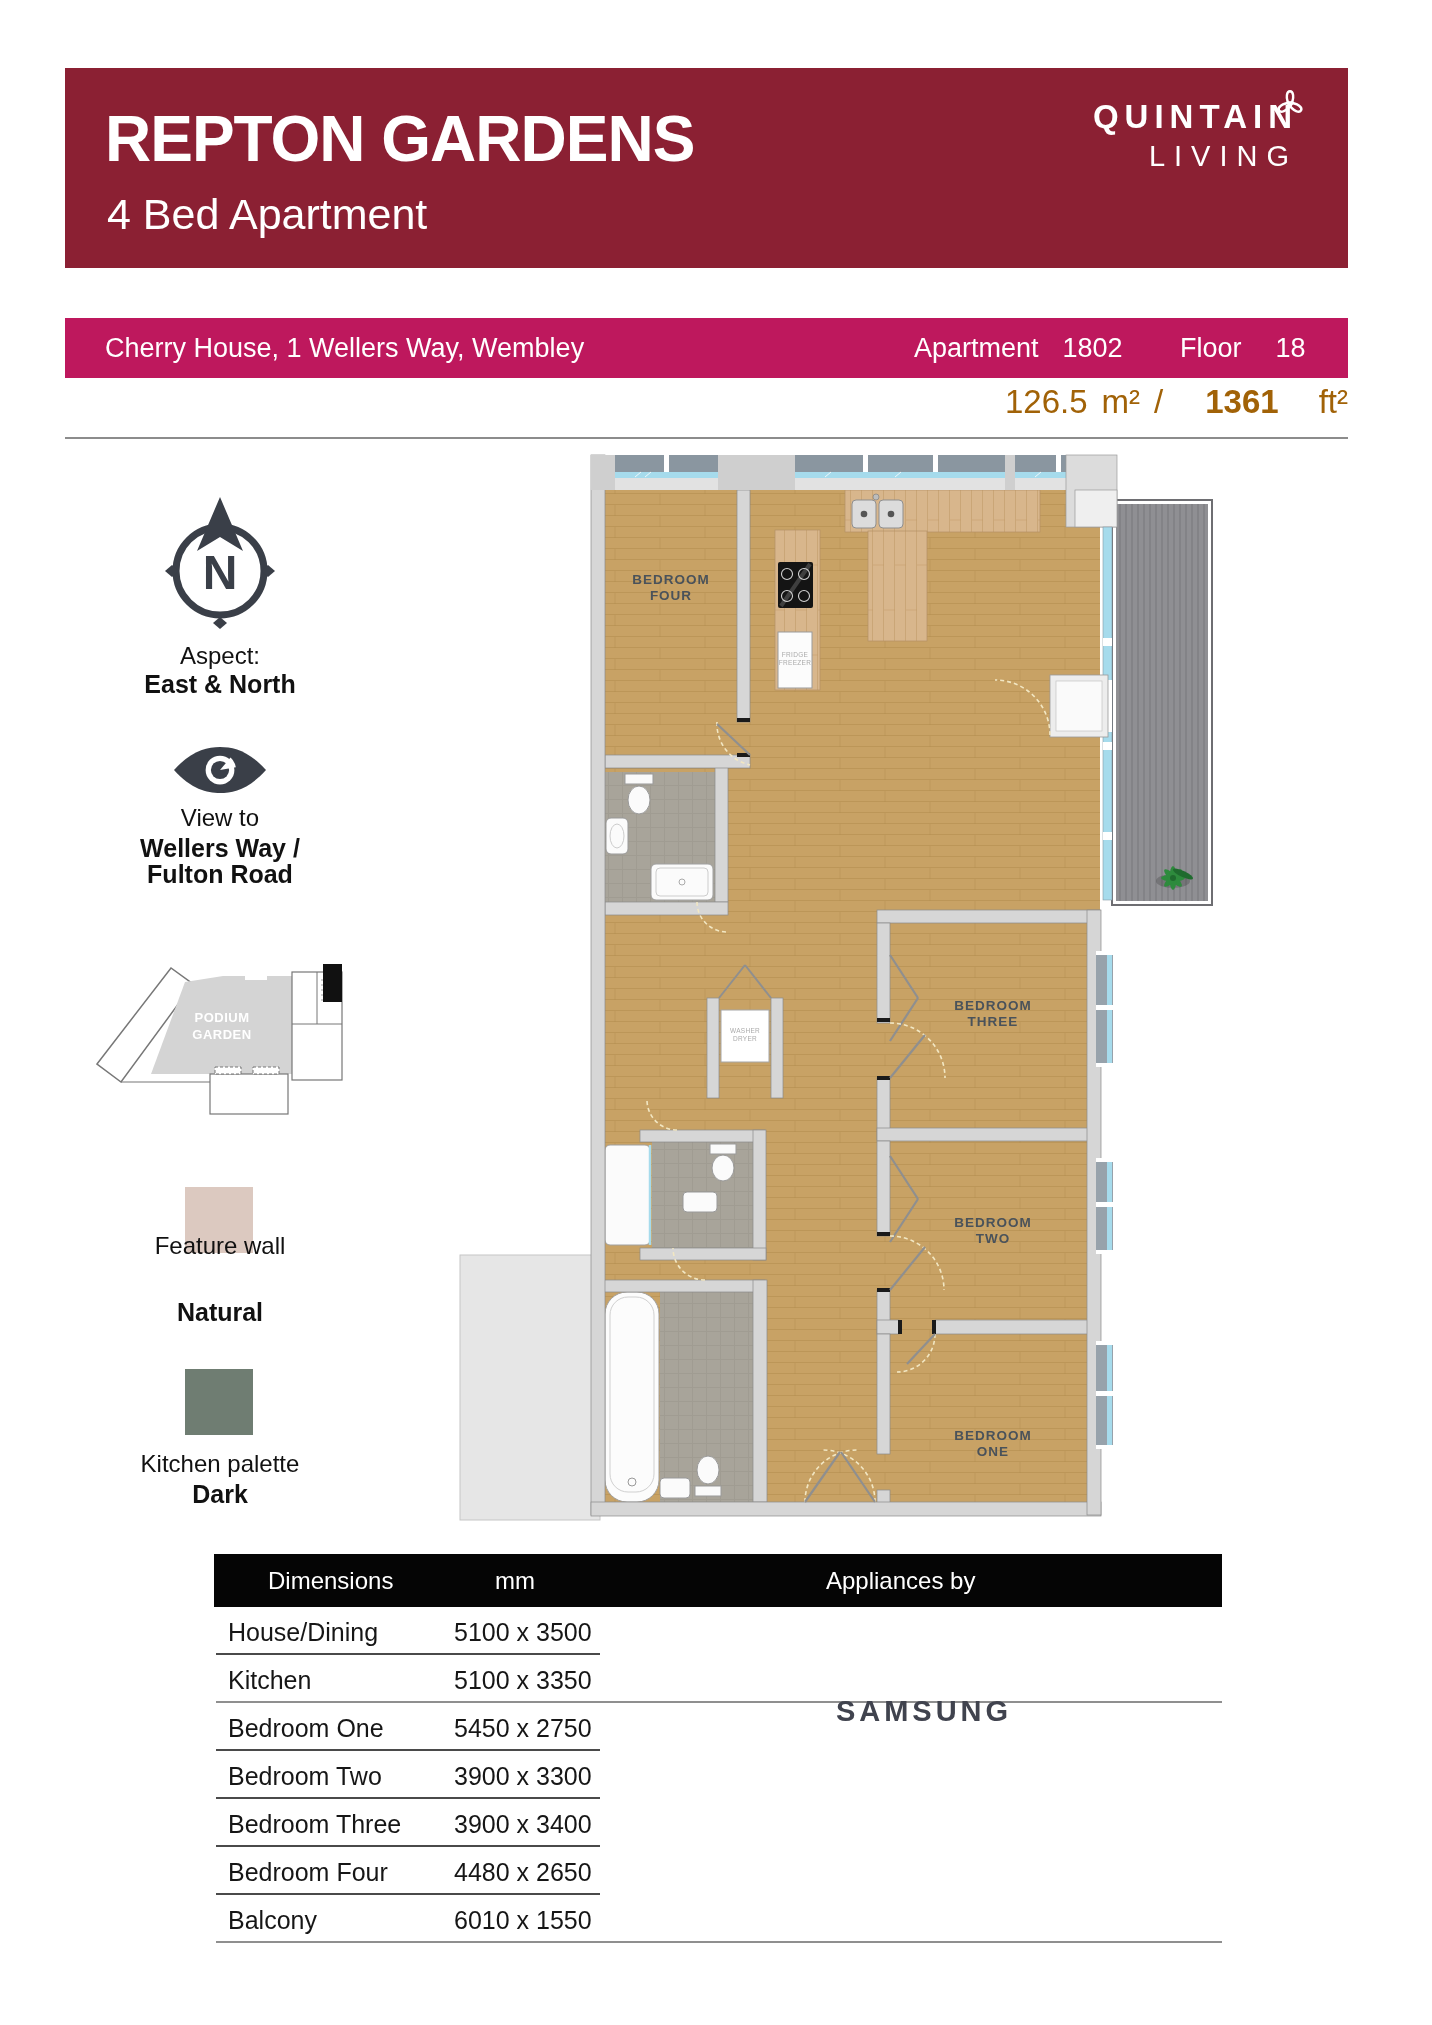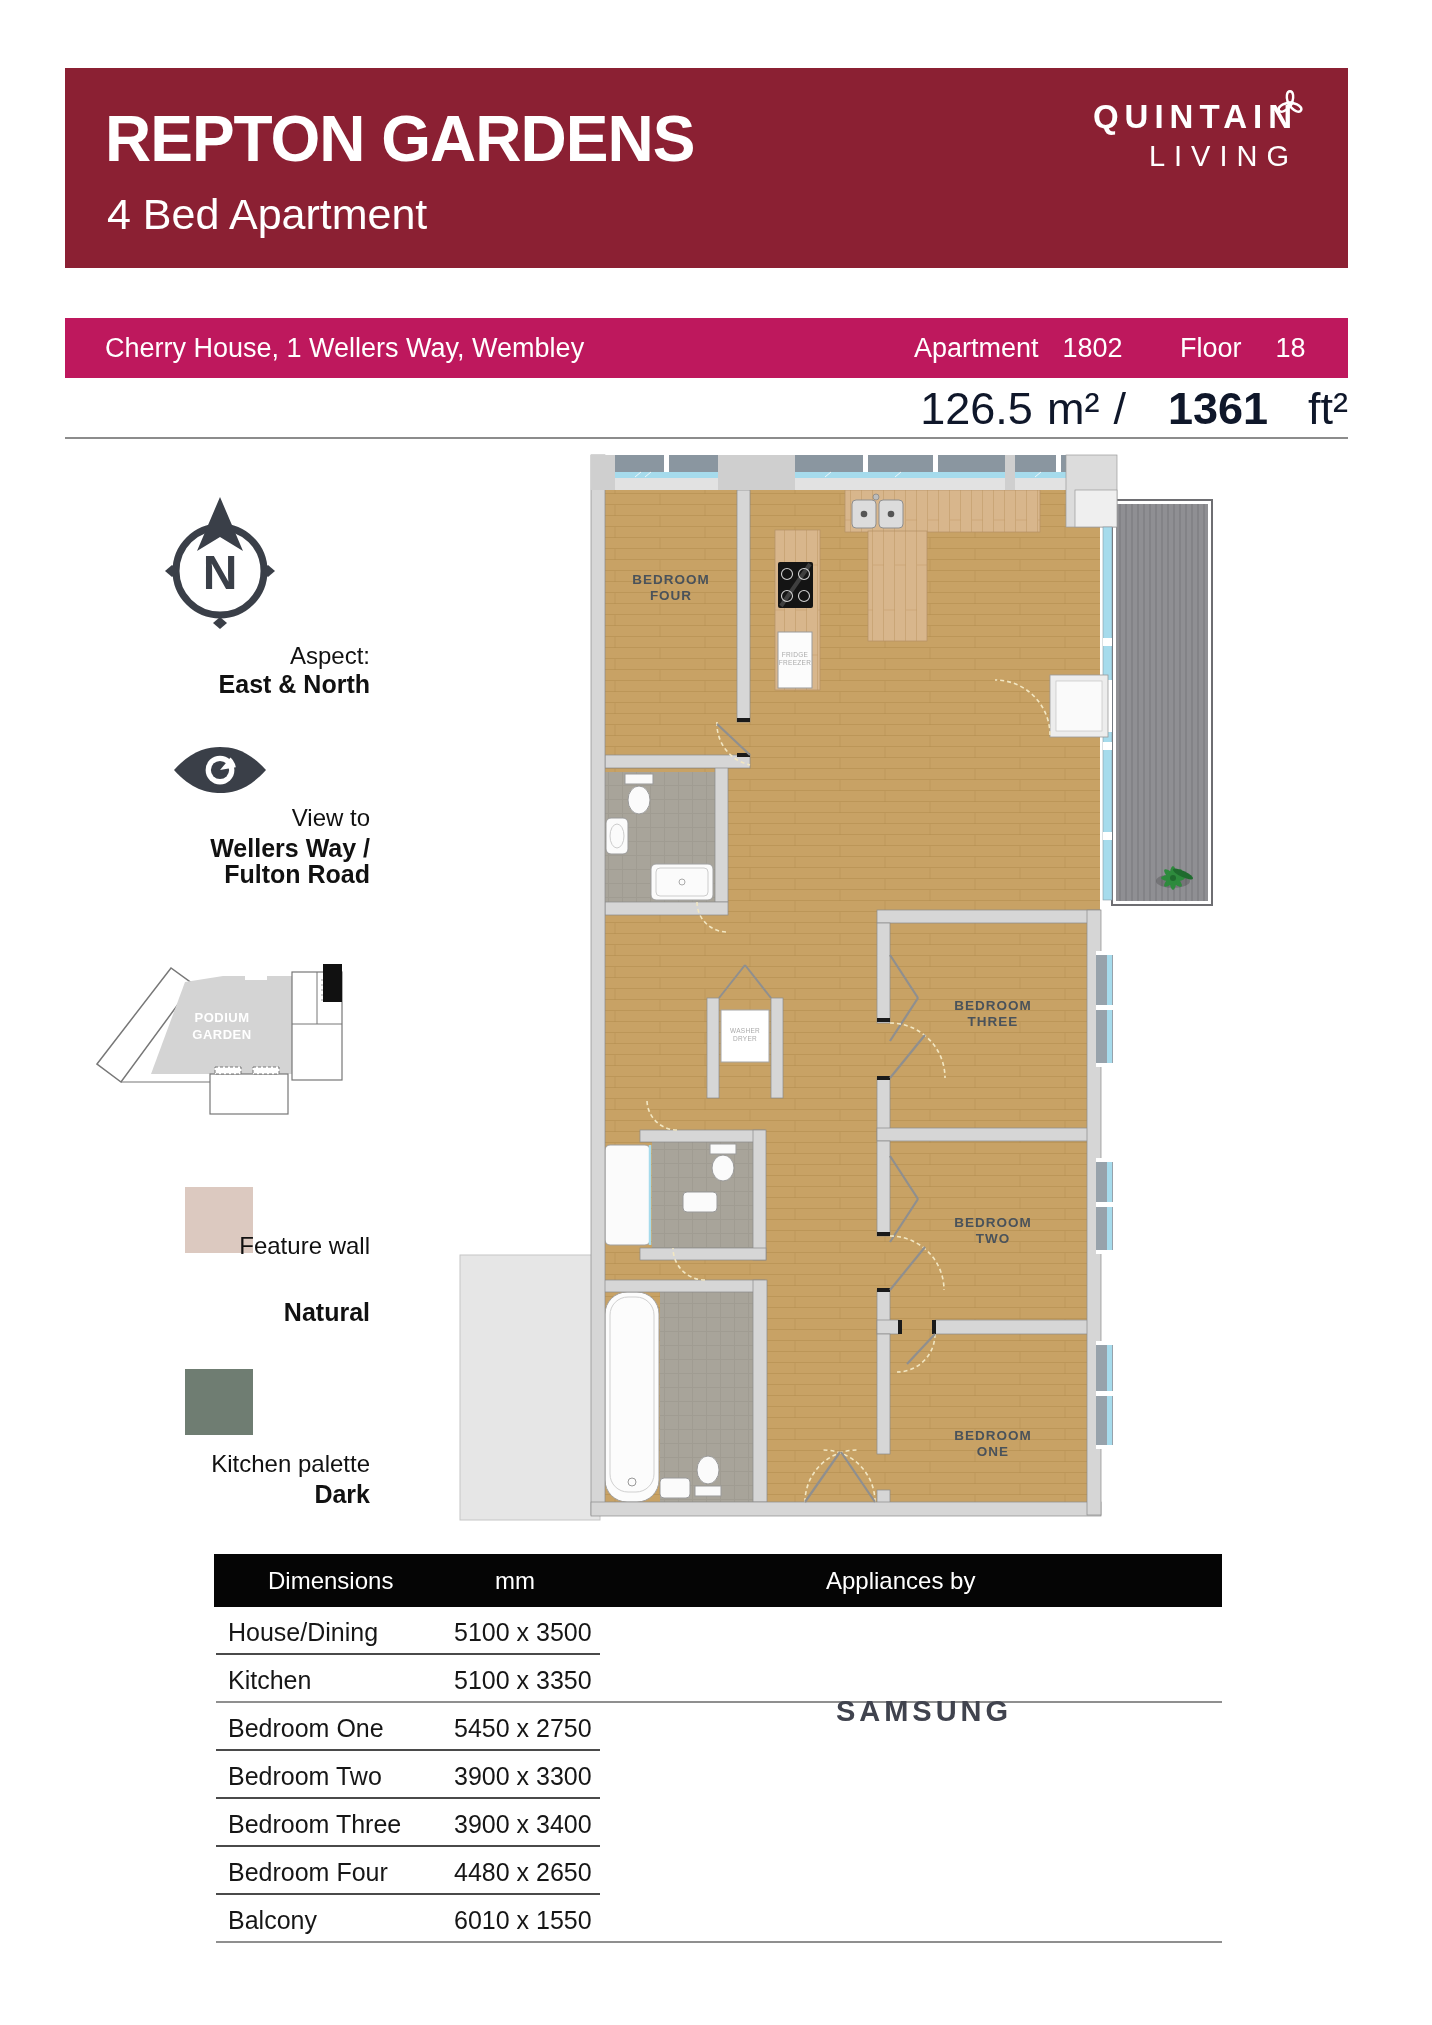--- a/index.html
+++ b/index.html
@@ -19,26 +19,26 @@
   .brand .trefoil{position:absolute;top:-18px;right:-14px;width:44px;height:44px;}
 
   
   .addrbar{left:65px;top:318px;width:1283px;height:60px;background:#be185d;color:#fff;
            display:flex;align-items:center;font-size:27px;}
   .addrbar .addr{margin-left:40px;}
   .addrbar .apt{position:absolute;left:849px;display:flex;gap:24px;align-items:baseline;}
   .addrbar .flr{position:absolute;left:1115px;display:flex;gap:34px;align-items:flex-start;}
 
   
-  .area{top:383px;right:84px;display:flex;gap:14px;font-size:45px;color:#0f172a;align-items:baseline;}
+  .area{top:383px;right:84px;display:flex;gap:14px;font-size:33px;color:#a16207;align-items:baseline;}
   .area .gap1{margin-left:28px;font-weight:bold;} .area .gap2{margin-left:26px;}
   .rule{left:65px;top:437px;width:1283px;height:2px;background:#8c8c8c;}
 
   
-  .side-center{left:70px;width:300px;text-align:right;}
+  .side-center{left:70px;width:300px;text-align:center;}
   .lab{font-size:24px;color:#111;}
   .val{font-size:25px;font-weight:700;color:#111;line-height:1.05;}
   .swatch{left:185px;width:68px;height:66px;}
   .sw1{background:#DCC9C0;} .sw2{background:#6F7D72;}
 
   
   .dimtable{left:214px;top:1554px;width:1008px;}
   .thead{position:relative;height:53px;background:#050505;color:#fff;font-size:24px;}
   .thead span{position:absolute;top:13px;}
   .th0{left:14px;margin-left:40px;} .th1{left:281px;} .th2{left:612px;}

